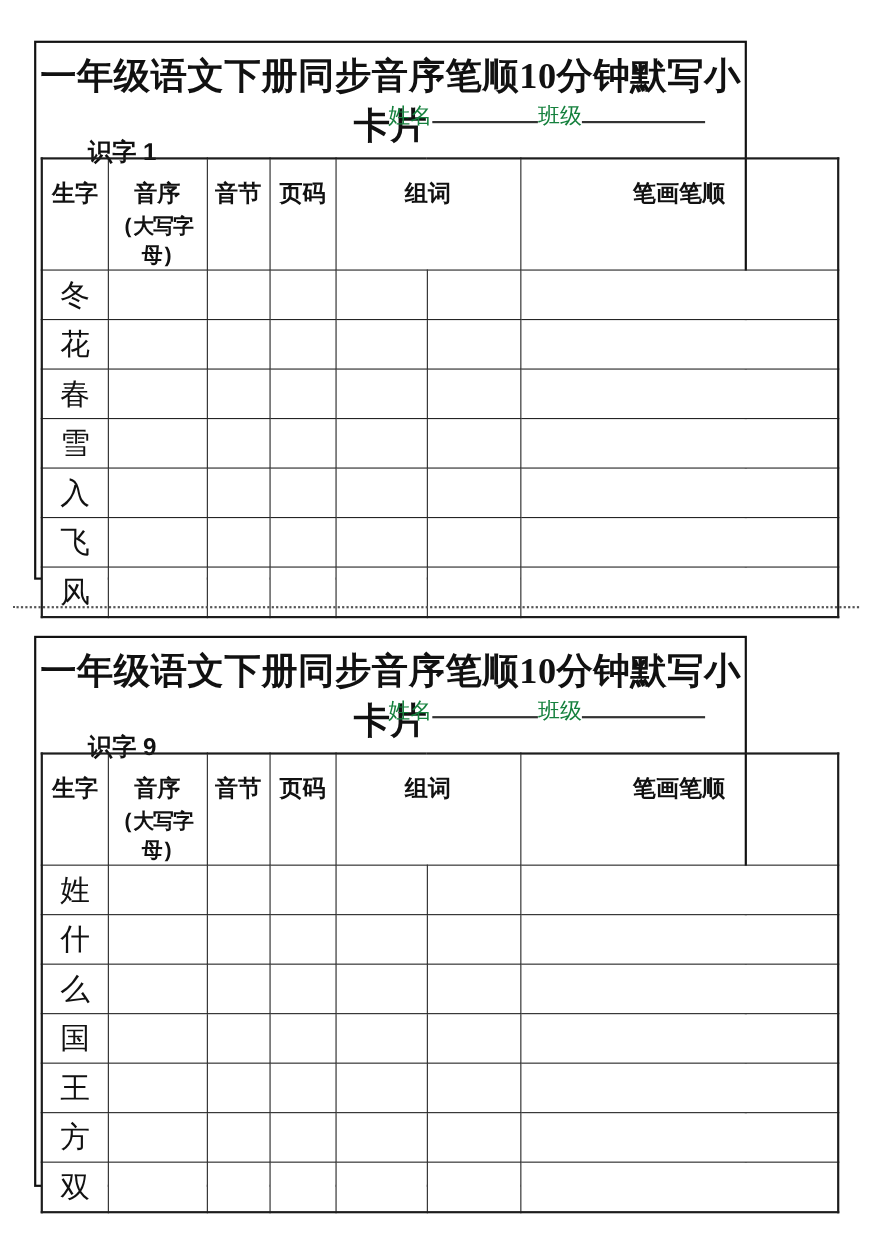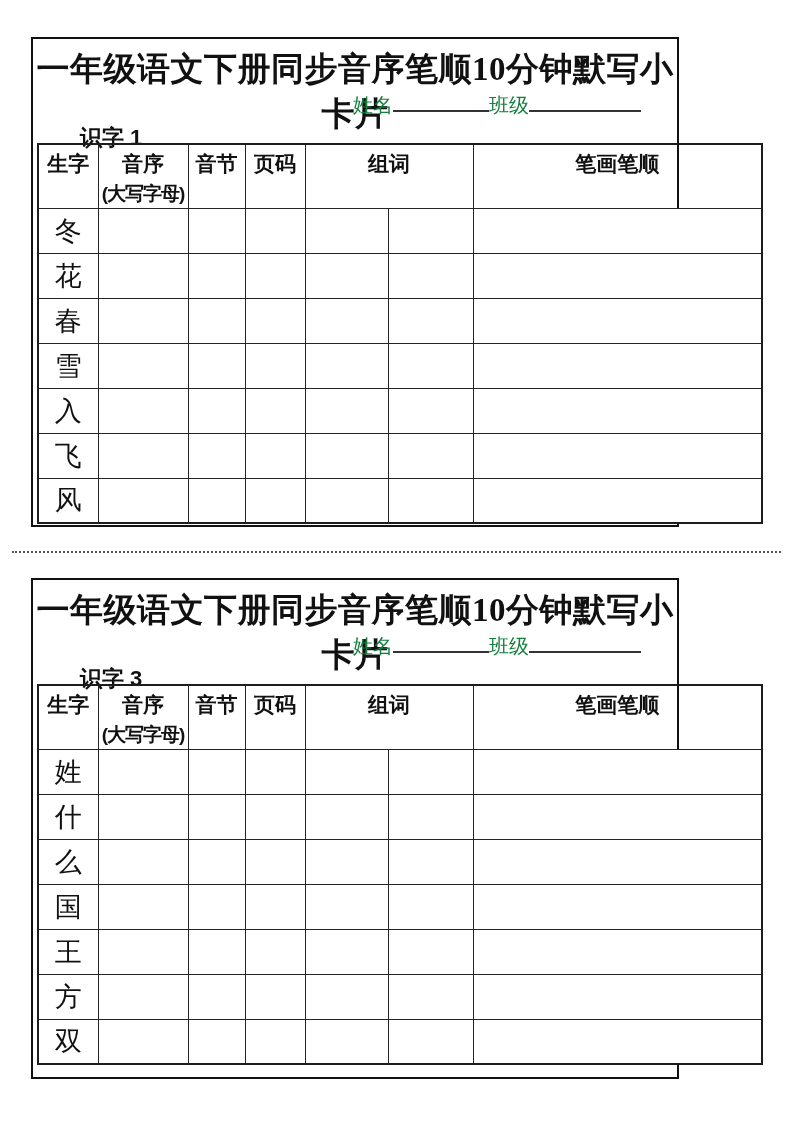--- a/index.html
+++ b/index.html
@@ -42,22 +42,22 @@
 
   table.vocab {
     position:absolute; top:104px; left:4px;
     width:724px; border-collapse:collapse; table-layout:fixed;
     border:2.5px solid #1d1d1d;
   }
   table.vocab th, table.vocab td {
     border:1.5px solid #242424; padding:0; box-sizing:border-box;
   }
   table.vocab thead th {
-    height:64px; vertical-align:top; padding-top:5px; text-align:center;
-    font-family:Liberation Sans, sans-serif;
+    height:64px; vertical-align:top; padding-top:17px; text-align:center;
+    font-family:Liberation Mono, monospace;
     font-size:21px; font-weight:bold; color:#111111;
   }
   .col-note {
     display:block; font-size:19px; font-weight:bold;
     letter-spacing:-1px; margin-top:3px;
   }
   table.vocab tbody td { height:45px; background:#ffffff; }
   td.char-cell {
     text-align:center; vertical-align:middle;
     font-size:27px; font-family:"Liberation Serif","DejaVu Serif",serif;
@@ -173,21 +173,21 @@
 
   <div class="cut-line"></div>
 
   <section class="card card-2">
     <h1 class="card-title">一年级语文下册同步音序笔顺10分钟默写小卡片</h1>
 
     <div class="meta-line">
       <span>姓名</span><span class="blank blank-name"></span><span>班级</span><span class="blank blank-class"></span>
     </div>
 
-    <div class="section-label">识字 3</div>
+    <div class="section-label">识字 9</div>
 
     <table class="vocab">
       <colgroup>
         <col style="width:60px">
           <col style="width:90px">
           <col style="width:57px">
         <col style="width:60px">
           <col style="width:83px">
           <col style="width:85px">
         <col style="width:289px">

